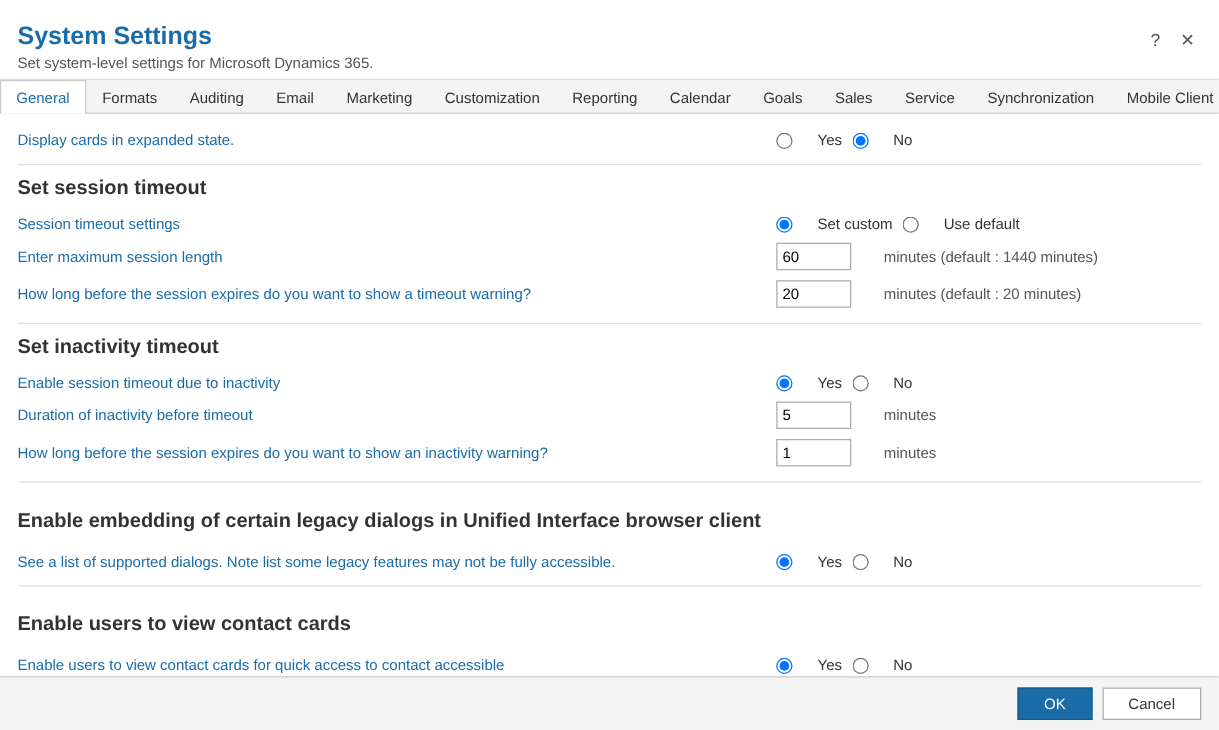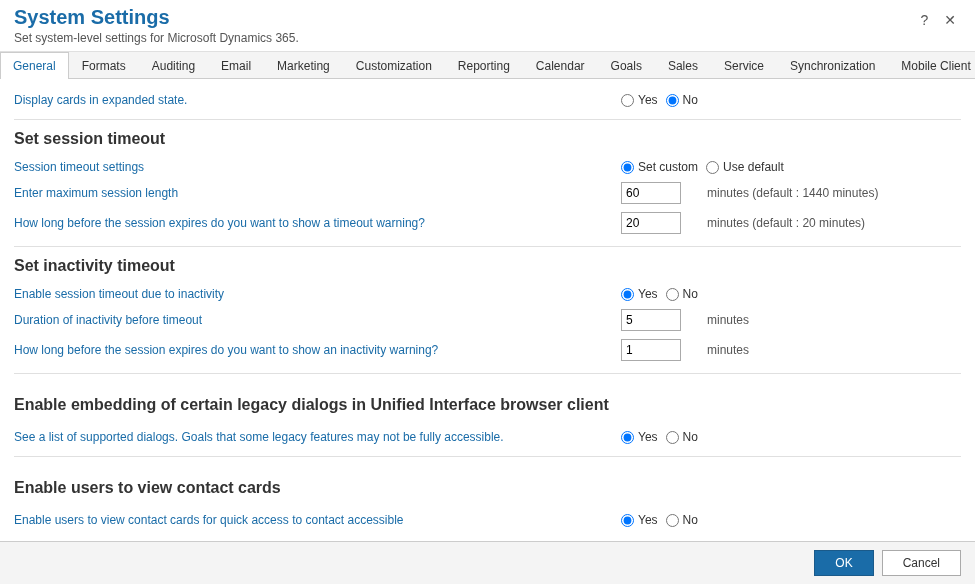--- a/index.html
+++ b/index.html
@@ -13,20 +13,21 @@
       overflow: hidden;
       display: flex;
       flex-direction: column;
     }
     .title-bar {
       display: flex;
       justify-content: space-between;
       align-items: flex-start;
       padding: 6px 14px 6px 14px;
       border-bottom: 1px solid #e0e0e0;
+      margin-top: 12px;
     }
     .title-bar-left h1 {
       font-size: 20px;
       font-weight: 600;
       color: #1a6ca8;
     }
     .title-bar-left p {
       font-size: 12px;
       color: #555;
       margin-top: 2px;
@@ -99,21 +100,21 @@
       justify-content: flex-start;
     }
     .radio-group {
       display: flex;
       align-items: center;
       gap: 8px;
     }
     .radio-option {
       display: flex;
       align-items: center;
-      gap: 4px;
+      gap: 20px;
       cursor: pointer;
     }
     .radio-option input[type="radio"] { margin: 0; cursor: pointer; }
 
     .input-text {
       width: 60px;
       height: 22px;
       border: 1px solid #aaa;
       padding: 2px 4px;
       font-size: 12px;
@@ -285,21 +286,21 @@
   </div>
 
   <hr class="divider">
 
   <div class="row">
     <span class="section-title">Enable embedding of certain legacy dialogs in Unified Interface browser client</span>
   </div>
 
   <div class="row">
     <span class="row-label">
-      <a href="#">See a list of supported dialogs</a><span>. Goals that some legacy features may not be fully accessible.</span>
+      <a href="#">See a list of supported dialogs</a><span>. Note list some legacy features may not be fully accessible.</span>
     </span>
     <div class="row-control">
       <div class="radio-group">
         <label class="radio-option">
           <input type="radio" name="legacy_dialogs" value="yes" checked="" style="">
           <span>Yes</span>
         </label>
         <label class="radio-option">
           <input type="radio" name="legacy_dialogs" value="no" style="">
           <span>No</span>

